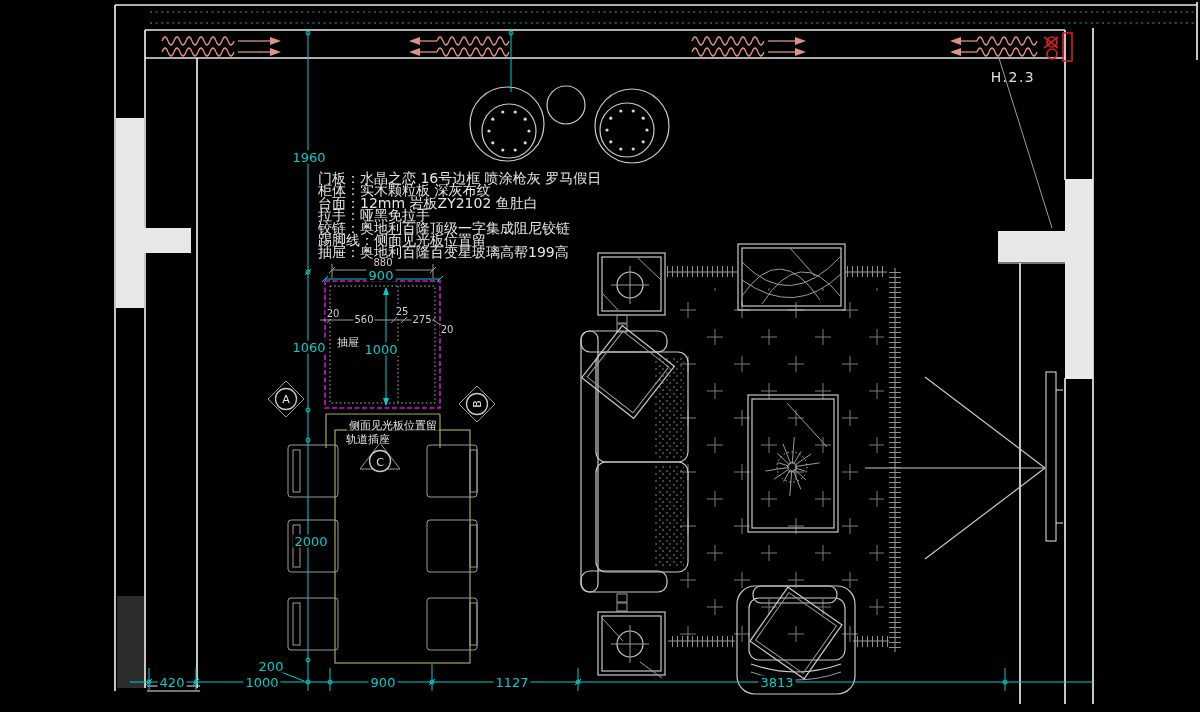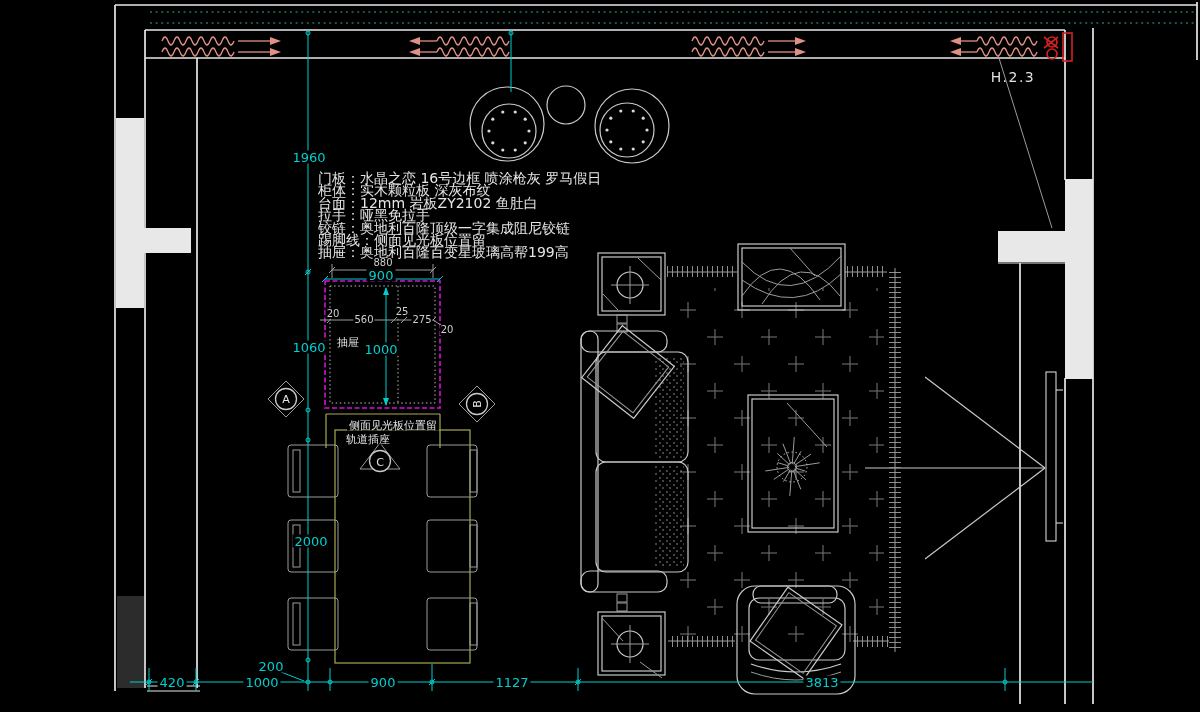--- a/index.html
+++ b/index.html
@@ -368,19 +368,19 @@
 
 <div class="t sm9" style="left:393px;top:425px">侧面见光板位置留</div>
 <div class="t sm9" style="left:368px;top:439px">轨道插座</div>
 
 <div class="t" 0="" style="left:172px;top:682px"></div>
 <div class="t" style="left:172px;top:682px">420</div>
 <div class="t" style="left:262px;top:682px">1000</div>
 <div class="t" style="left:271px;top:666px">200</div>
 <div class="t" style="left:383px;top:682px">900</div>
 <div class="t" style="left:512px;top:682px">1127</div>
-<div class="t" style="left:822px;top:682px">3813</div>
+<div class="t" style="left:777px;top:682px">3813</div>
 
 <div class="t mkl" style="left:286px;top:399px">A</div>
 <div class="t mkl rot" style="left:477px;top:404px">B</div>
 <div class="t mkl" style="left:380px;top:462px">C</div>
 
 </div>
 
 </body></html>

